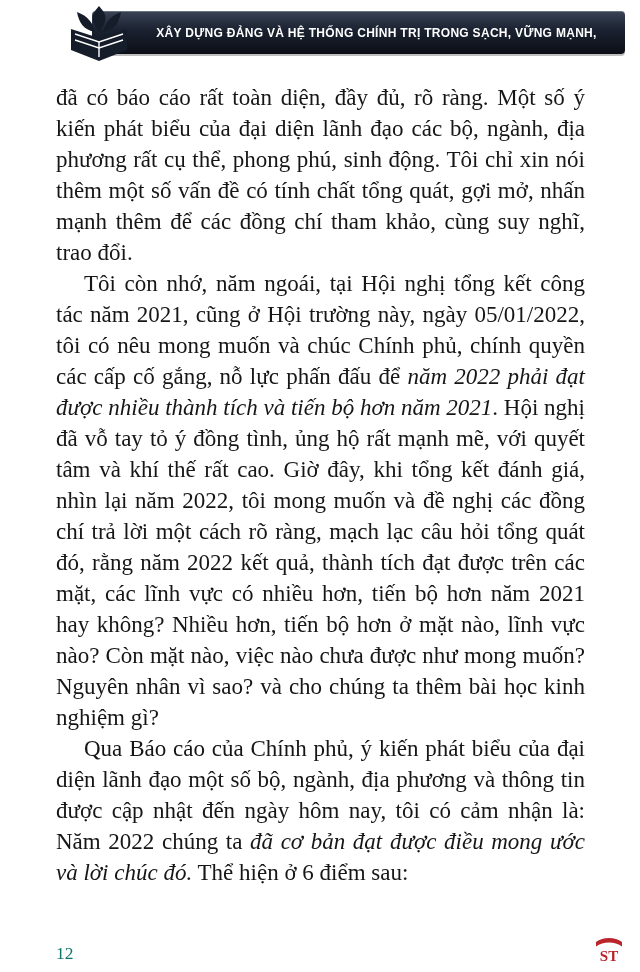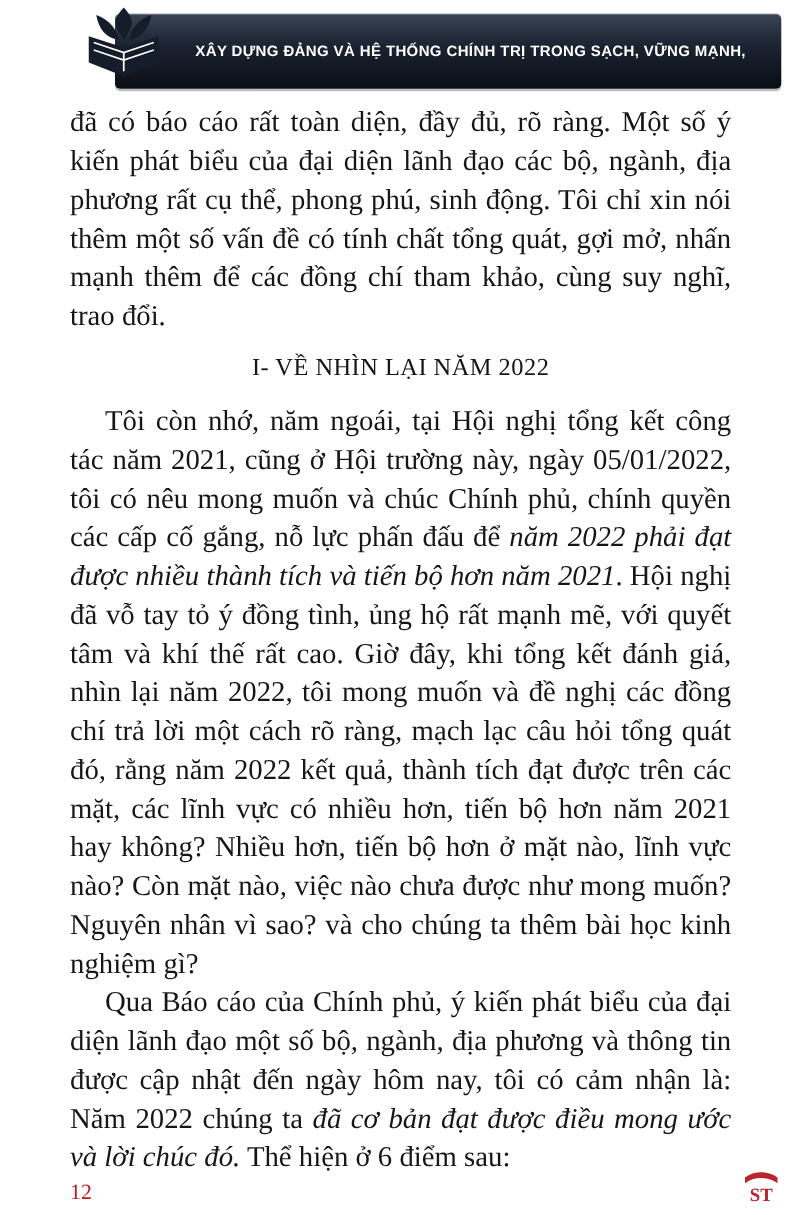--- a/index.html
+++ b/index.html
@@ -18,21 +18,21 @@
   
   .header {
     position: relative;
     height: 66px;
   }
   .band {
     position: absolute;
     left: 92px;
     right: 15px;
     top: 11px;
-    height: 60px;
+    height: 43px;
     background: linear-gradient(#3a4455 0%, #1a2130 45%, #0b0e15 100%);
     border-radius: 4px;
     box-shadow: 0 2px 0 rgba(0,0,0,0.25), inset 0 1px 0 rgba(255,255,255,0.25);
     display: flex;
     flex-direction: column;
     justify-content: center;
     align-items: center;
     gap: 16px;
   }
   .band .hline {
@@ -77,21 +77,21 @@
     left: 0;
     right: 0;
     bottom: 8px;
     padding: 0 16px 0 56px;
     display: flex;
     justify-content: space-between;
     align-items: flex-end;
   }
   .page-number {
     font-size: 17.5px;
-    color: #b91c1c;
+    color: #0f766e;
   }
 </style>
 </head>
 <body>
 
 <div>
 
   <div class="header">
     <div class="band">
       <span class="hline">XÂY DỰNG ĐẢNG VÀ HỆ THỐNG CHÍNH TRỊ TRONG SẠCH, VỮNG MẠNH,</span>
@@ -106,21 +106,20 @@
       <g stroke="#ffffff" stroke-width="1.4" fill="none">
         <path d="M7 29 L31 37 L55 29"></path>
         <path d="M7 35 L31 43 L55 35"></path>
         <path d="M31 37 L31 52"></path>
       </g>
     </svg>
   </div>
 
   <div class="page-body">
       <p class="para"><span>đã có báo cáo rất toàn diện, đầy đủ, rõ ràng. Một số ý kiến phát biểu của đại diện lãnh đạo các bộ, ngành, địa phương rất cụ thể, phong phú, sinh động. Tôi chỉ xin nói thêm một số vấn đề có tính chất tổng quát, gợi mở, nhấn mạnh thêm để các đồng chí tham khảo, cùng suy nghĩ, trao đổi.</span></p>
-      <p class="heading"><span>I- VỀ NHÌN LẠI NĂM 2022</span></p>
       <p class="para indent"><span>Tôi còn nhớ, năm ngoái, tại Hội nghị tổng kết công tác năm 2021, cũng ở Hội trường này, ngày 05/01/2022, tôi có nêu mong muốn và chúc Chính phủ, chính quyền các cấp cố gắng, nỗ lực phấn đấu để </span><span class="italic">năm 2022 phải đạt được nhiều thành tích và tiến bộ hơn năm 2021</span><span>. Hội nghị đã vỗ tay tỏ ý đồng tình, ủng hộ rất mạnh mẽ, với quyết tâm và khí thế rất cao. Giờ đây, khi tổng kết đánh giá, nhìn lại năm 2022, tôi mong muốn và đề nghị các đồng chí trả lời một cách rõ ràng, mạch lạc câu hỏi tổng quát đó, rằng năm 2022 kết quả, thành tích đạt được trên các mặt, các lĩnh vực có nhiều hơn, tiến bộ hơn năm 2021 hay không? Nhiều hơn, tiến bộ hơn ở mặt nào, lĩnh vực nào? Còn mặt nào, việc nào chưa được như mong muốn? Nguyên nhân vì sao? và cho chúng ta thêm bài học kinh nghiệm gì?</span></p>
       <p class="para indent"><span>Qua Báo cáo của Chính phủ, ý kiến phát biểu của đại diện lãnh đạo một số bộ, ngành, địa phương và thông tin được cập nhật đến ngày hôm nay, tôi có cảm nhận là: Năm 2022 chúng ta </span><span class="italic">đã cơ bản đạt được điều mong ước và lời chúc đó.</span><span> Thể hiện ở 6 điểm sau:</span></p>
     </div>
 
   <div class="footer">
     <span class="page-number">12</span>
     <svg width="30" height="30" viewBox="0 0 30 30" aria-hidden="true">
       <path d="M2 8 C9 2.5 21 2.5 28 8 L28 12.5 C21 7 9 7 2 12.5 Z" fill="#b9252b"></path>
       <text x="15" y="27" text-anchor="middle" font-family="Liberation Serif, serif" font-size="15" font-weight="bold" fill="#b9252b">ST</text>
     </svg>

